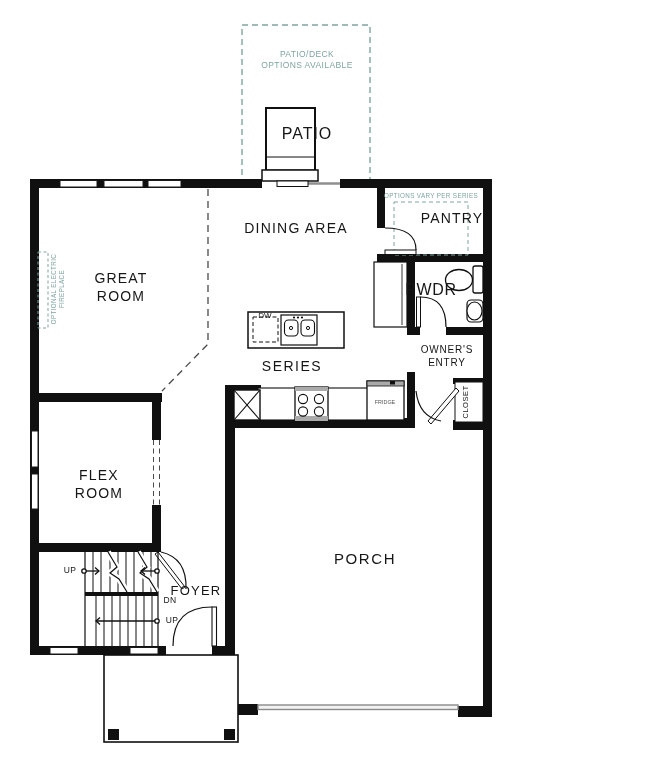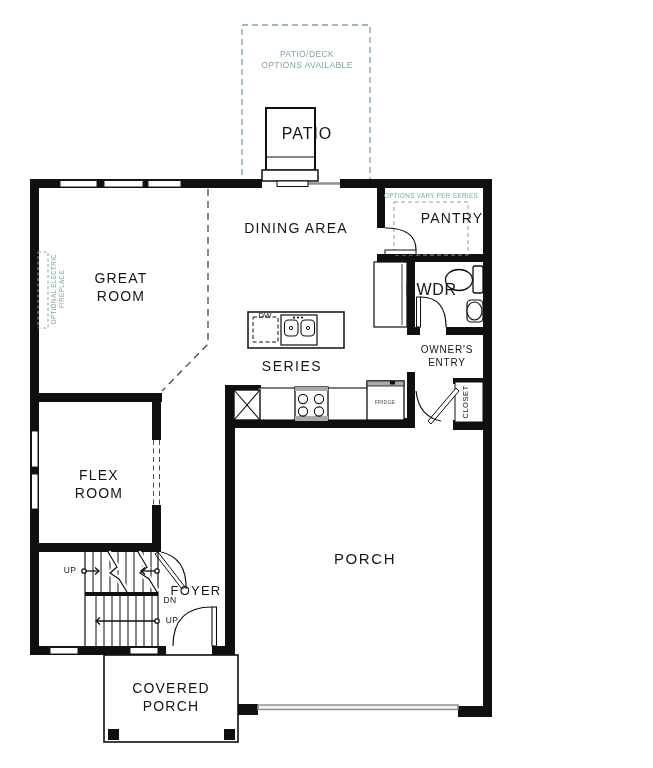--- a/index.html
+++ b/index.html
@@ -230,16 +230,14 @@
 <div class="lbl" style="left:265px;top:316px;font-size:8px">DW</div>
 <div class="lbl" style="left:385px;top:403px;font-size:5.4px;color:#555">FRIDGE</div>
 <div class="lbl vert" style="left:466px;top:402px;font-size:7.5px;letter-spacing:.5px">CLOSET</div>
 <div class="lbl room" style="left:99px;top:484px">FLEX
 ROOM</div>
 <div class="lbl big" style="left:365px;top:559px">PORCH</div>
 <div class="lbl room" style="left:196px;top:591px;font-size:13px">FOYER</div>
 <div class="lbl small" style="left:70px;top:571px">UP</div>
 <div class="lbl small" style="left:170px;top:601px">DN</div>
 <div class="lbl small" style="left:172px;top:621px">UP</div>
-<div class="lbl room" style="left:171px;top:697px">COVERED
-PORCH</div>
 
 </div>
 
 </body></html>

